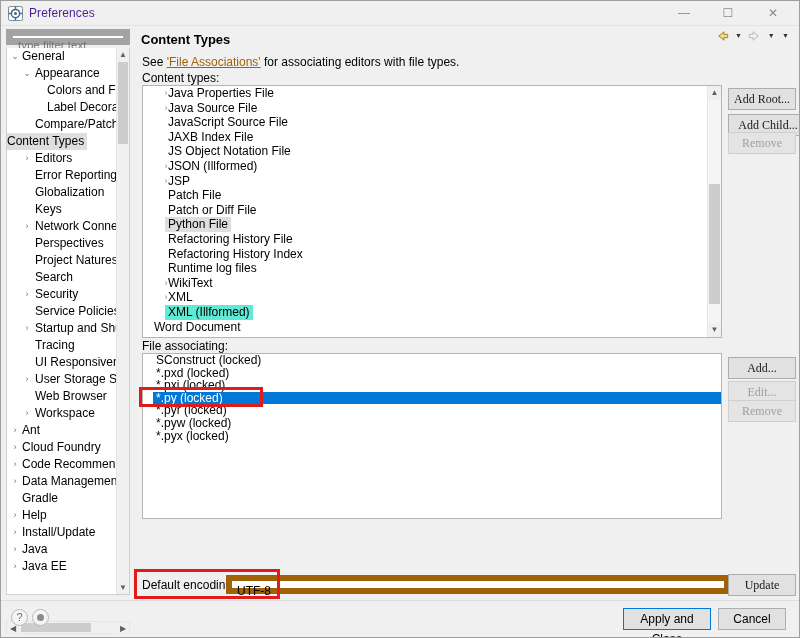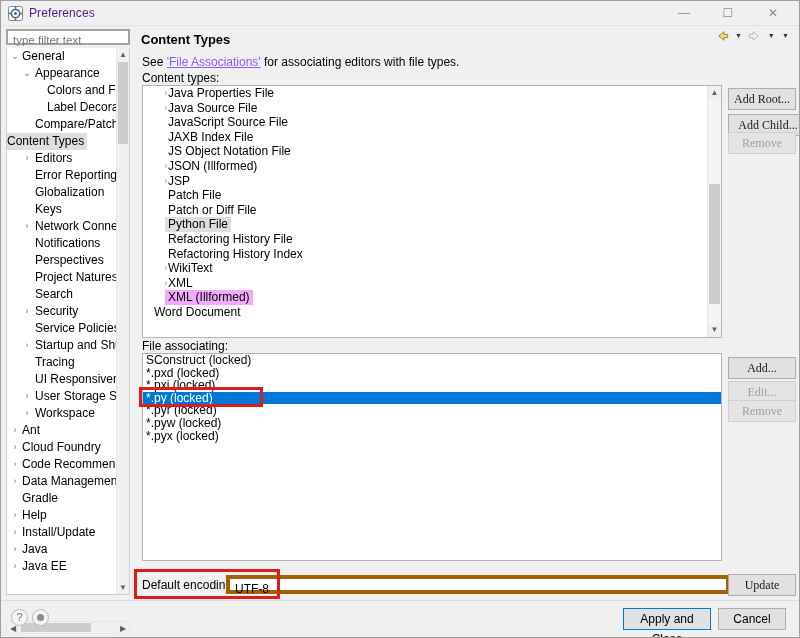--- a/index.html
+++ b/index.html
@@ -55,21 +55,21 @@
   }
   #btn-min { right: 97px; }
   #btn-max { right: 53px; }
   #btn-close { right: 8px; }
 
   
   #filter-box {
     position: absolute;
     left: 5px; top: 28px;
     width: 124px; height: 16px;
-    border: 2px solid #a3a3a3;
+    border: 7px solid #a3a3a3;
     background: #ffffff;
     box-sizing: border-box;
   }
   #filter-input {
     border: 0;
     outline: 0;
     width: 118px;
     margin: 2px 0 0 3px;
     font-family: "Liberation Sans", sans-serif;
     font-size: 11.5px;
@@ -183,21 +183,21 @@
     font-size: 7px;
     color: #333;
     vertical-align: middle;
   }
   #desc-line {
     position: absolute;
     left: 141px; top: 54px;
     font-size: 12px;
   }
   #desc-line a {
-    color: #8b5cf6;
+    color: #a16207;
     text-decoration: underline;
   }
   #ct-label {
     position: absolute;
     left: 141px; top: 70px;
     font-size: 12px;
   }
 
   
   #ct-list {
@@ -222,21 +222,21 @@
     position: absolute;
     left: 18px; top: 0;
     width: 10px;
     font-size: 9px;
     color: #8a8a8a;
     text-align: center;
     line-height: 14.6px;
   }
   .ct-item .ct-text { display: inline-block; padding: 0 3px; }
   .ct-item.sel-gray .ct-text { background: #dedede; }
-  .ct-item.sel-blue .ct-text { background: #f0abfc; }
+  .ct-item.sel-blue .ct-text { background: #5eead4; }
   .ct-item.root { padding-left: 8px; }
 
   #ct-vscroll {
     position: absolute;
     right: 0; top: 0;
     width: 14px; height: 100%;
     background: #f5f5f5;
     border-left: 1px solid #e6e6e6;
     box-sizing: border-box;
   }
@@ -278,25 +278,26 @@
 
   
   #fa-label {
     position: absolute;
     left: 141px; top: 338px;
     font-size: 12px;
   }
   #fa-list {
     position: absolute;
     left: 141px; top: 352px;
-    width: 580px; height: 208px;
+    width: 580px; height: 166px;
     background: #ffffff;
     border: 1px solid #b5b5b5;
     box-sizing: border-box;
     overflow: hidden;
+    padding-left: 10px;
   }
   .fa-item {
     height: 12.6px;
     line-height: 12.6px;
     font-size: 12px;
     padding-left: 3px;
     white-space: nowrap;
     cursor: default;
   }
   .fa-item.selected {
@@ -308,21 +309,21 @@
   #enc-label {
     position: absolute;
     left: 141px; top: 577px;
     font-size: 12px;
   }
   #enc-field {
     position: absolute;
     left: 225px; top: 574px;
     width: 504px; height: 19px;
     background: #ffffff;
-    border: 4px solid #a16207;
+    border: 6px solid #a16207;
     box-sizing: border-box;
   }
   #enc-value {
     border: 0; outline: 0;
     width: 495px;
     margin: 2px 0 0 3px;
     font-family: "Liberation Sans", sans-serif;
     font-size: 12px;
     background: transparent;
     color: #000;
@@ -426,30 +427,30 @@
         <div class="tree-item lvl1"><span class="twisty">⌄</span><span class="tlabel">Appearance</span></div>
         <div class="tree-item lvl2"><span class="twisty"></span><span class="tlabel">Colors and Fon</span></div>
         <div class="tree-item lvl2"><span class="twisty"></span><span class="tlabel">Label Decoratio</span></div>
         <div class="tree-item lvl1"><span class="twisty"></span><span class="tlabel">Compare/Patch</span></div>
         <div class="tree-item lvl1 selected"><span class="twisty"></span><span class="tlabel">Content Types</span></div>
         <div class="tree-item lvl1"><span class="twisty">›</span><span class="tlabel">Editors</span></div>
         <div class="tree-item lvl1"><span class="twisty"></span><span class="tlabel">Error Reporting</span></div>
         <div class="tree-item lvl1"><span class="twisty"></span><span class="tlabel">Globalization</span></div>
         <div class="tree-item lvl1"><span class="twisty"></span><span class="tlabel">Keys</span></div>
         <div class="tree-item lvl1"><span class="twisty">›</span><span class="tlabel">Network Connect</span></div>
-        <div class="tree-item lvl1"><span class="twisty"></span><span class="tlabel">Notifications</span></div>
         <div class="tree-item lvl1"><span class="twisty"></span><span class="tlabel">Perspectives</span></div>
         <div class="tree-item lvl1"><span class="twisty"></span><span class="tlabel">Project Natures</span></div>
         <div class="tree-item lvl1"><span class="twisty"></span><span class="tlabel">Search</span></div>
         <div class="tree-item lvl1"><span class="twisty">›</span><span class="tlabel">Security</span></div>
         <div class="tree-item lvl1"><span class="twisty"></span><span class="tlabel">Service Policies</span></div>
         <div class="tree-item lvl1"><span class="twisty">›</span><span class="tlabel">Startup and Shutd</span></div>
         <div class="tree-item lvl1"><span class="twisty"></span><span class="tlabel">Tracing</span></div>
         <div class="tree-item lvl1"><span class="twisty"></span><span class="tlabel">UI Responsivenes</span></div>
         <div class="tree-item lvl1"><span class="twisty">›</span><span class="tlabel">User Storage Serv</span></div>
+        <div class="tree-item lvl1"><span class="twisty"></span><span class="tlabel">Web Browser</span></div>
         <div class="tree-item lvl1"><span class="twisty">›</span><span class="tlabel">Workspace</span></div>
         <div class="tree-item lvl0"><span class="twisty">›</span><span class="tlabel">Ant</span></div>
         <div class="tree-item lvl0"><span class="twisty">›</span><span class="tlabel">Cloud Foundry</span></div>
         <div class="tree-item lvl0"><span class="twisty">›</span><span class="tlabel">Code Recommender</span></div>
         <div class="tree-item lvl0"><span class="twisty">›</span><span class="tlabel">Data Management</span></div>
         <div class="tree-item lvl0"><span class="twisty"></span><span class="tlabel">Gradle</span></div>
         <div class="tree-item lvl0"><span class="twisty">›</span><span class="tlabel">Help</span></div>
         <div class="tree-item lvl0"><span class="twisty">›</span><span class="tlabel">Install/Update</span></div>
         <div class="tree-item lvl0"><span class="twisty">›</span><span class="tlabel">Java</span></div>
         <div class="tree-item lvl0"><span class="twisty">›</span><span class="tlabel">Java EE</span></div>
@@ -496,20 +497,21 @@
         <div class="ct-item"><span class="ct-tw"></span><span class="ct-text">JavaScript Source File</span></div>
         <div class="ct-item"><span class="ct-tw"></span><span class="ct-text">JAXB Index File</span></div>
         <div class="ct-item"><span class="ct-tw"></span><span class="ct-text">JS Object Notation File</span></div>
         <div class="ct-item"><span class="ct-tw">›</span><span class="ct-text">JSON (Illformed)</span></div>
         <div class="ct-item"><span class="ct-tw">›</span><span class="ct-text">JSP</span></div>
         <div class="ct-item"><span class="ct-tw"></span><span class="ct-text">Patch File</span></div>
         <div class="ct-item"><span class="ct-tw"></span><span class="ct-text">Patch or Diff File</span></div>
         <div class="ct-item sel-gray"><span class="ct-tw"></span><span class="ct-text">Python File</span></div>
         <div class="ct-item"><span class="ct-tw"></span><span class="ct-text">Refactoring History File</span></div>
         <div class="ct-item"><span class="ct-tw"></span><span class="ct-text">Refactoring History Index</span></div>
+        <div class="ct-item"><span class="ct-tw"></span><span class="ct-text">Runtime log files</span></div>
         <div class="ct-item"><span class="ct-tw">›</span><span class="ct-text">WikiText</span></div>
         <div class="ct-item"><span class="ct-tw">›</span><span class="ct-text">XML</span></div>
         <div class="ct-item sel-blue"><span class="ct-tw"></span><span class="ct-text">XML (Illformed)</span></div>
         <div class="ct-item root"><span class="ct-text">Word Document</span></div>
       </div>
     <div id="ct-vscroll">
       <div class="sb-arrow up">▲</div>
       <div id="ct-vthumb"></div>
       <div class="sb-arrow down">▼</div>
     </div>

